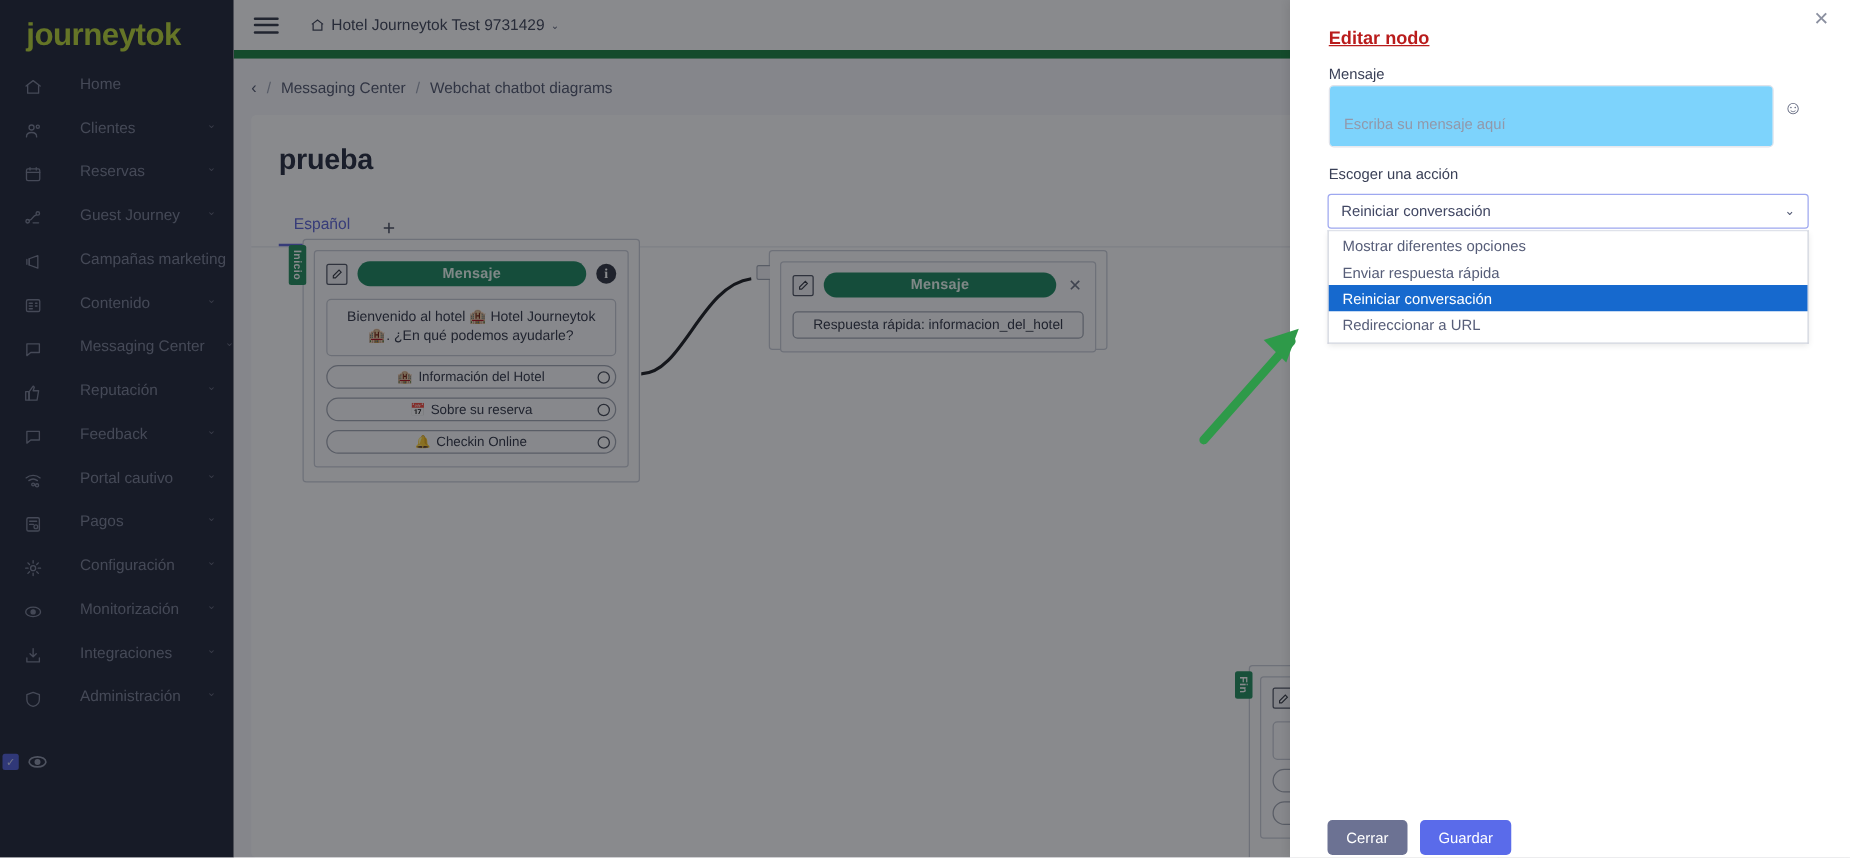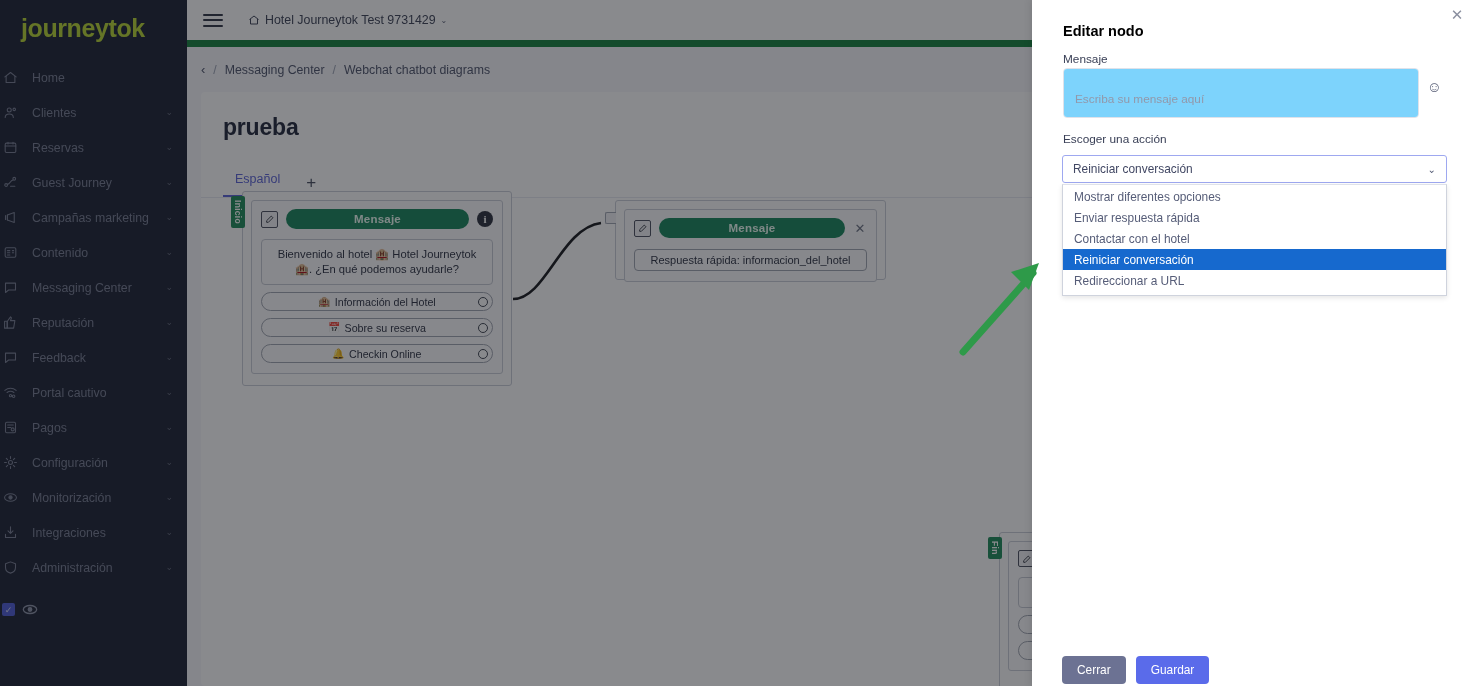--- a/index.html
+++ b/index.html
@@ -26,24 +26,25 @@
   .brand-text {
     color: #b6d432;
     font-size: 25px;
     font-weight: bold;
     letter-spacing: -0.4px;
     font-family: "Liberation Sans", sans-serif;
   }
   .nav { padding-top: 4px; }
   .nav-item {
     height: 35px;
-    display: flex; align-items: center;
-    padding: 0 14px 0 1px;
+    display: flex; 
+    padding: 0 14px 0 17px;
     cursor: pointer;
     position: relative;
+    gap: 16px;
   }
   .nav-ico {
     width: 19px; height: 19px;
     flex: 0 0 19px;
     display: flex; align-items: center; justify-content: center;
     color: #767d92;
     margin-right: 12px;
   }
   .nav-ico svg { width: 15px; height: 15px; display:block; }
   .nav-label {
@@ -315,21 +316,22 @@
     width: 20px; height: 20px;
     color: #8b90a0;
     font-size: 15px;
     display: flex; align-items: center; justify-content: center;
     cursor: pointer;
   }
   .drawer-title {
     position: absolute; left: 31px; top: 23px;
     font-size: 14.5px;
     font-weight: bold;
-    color: #000000;
+    color: #b91c1c;
+    text-decoration: underline;
   }
   .field-label {
     position: absolute; left: 31px;
     font-size: 11.8px;
     color: #3a4057;
   }
   #lbl-mensaje { top: 52px; }
   #lbl-accion  { top: 132px; }
 
   .ta-wrap {
@@ -720,21 +722,20 @@
     <div class="field-label" id="lbl-accion">Escoger una acción</div>
 
     <div class="sel-box">
       <span class="sel-value">Reiniciar conversación</span>
       <span class="sel-chev">⌄</span>
     </div>
 
     <div class="dd-list" id="dd-list">
         <div class="dd-item">Mostrar diferentes opciones</div>
         <div class="dd-item">Enviar respuesta rápida</div>
-        <div class="dd-item">Contactar con el hotel</div>
         <div class="dd-item selected">Reiniciar conversación</div>
         <div class="dd-item">Redireccionar a URL</div>
       </div>
 
     <div class="drawer-actions">
       <button class="btn btn-sec">Cerrar</button>
       <button class="btn btn-pri">Guardar</button>
     </div>
   </div>
 

